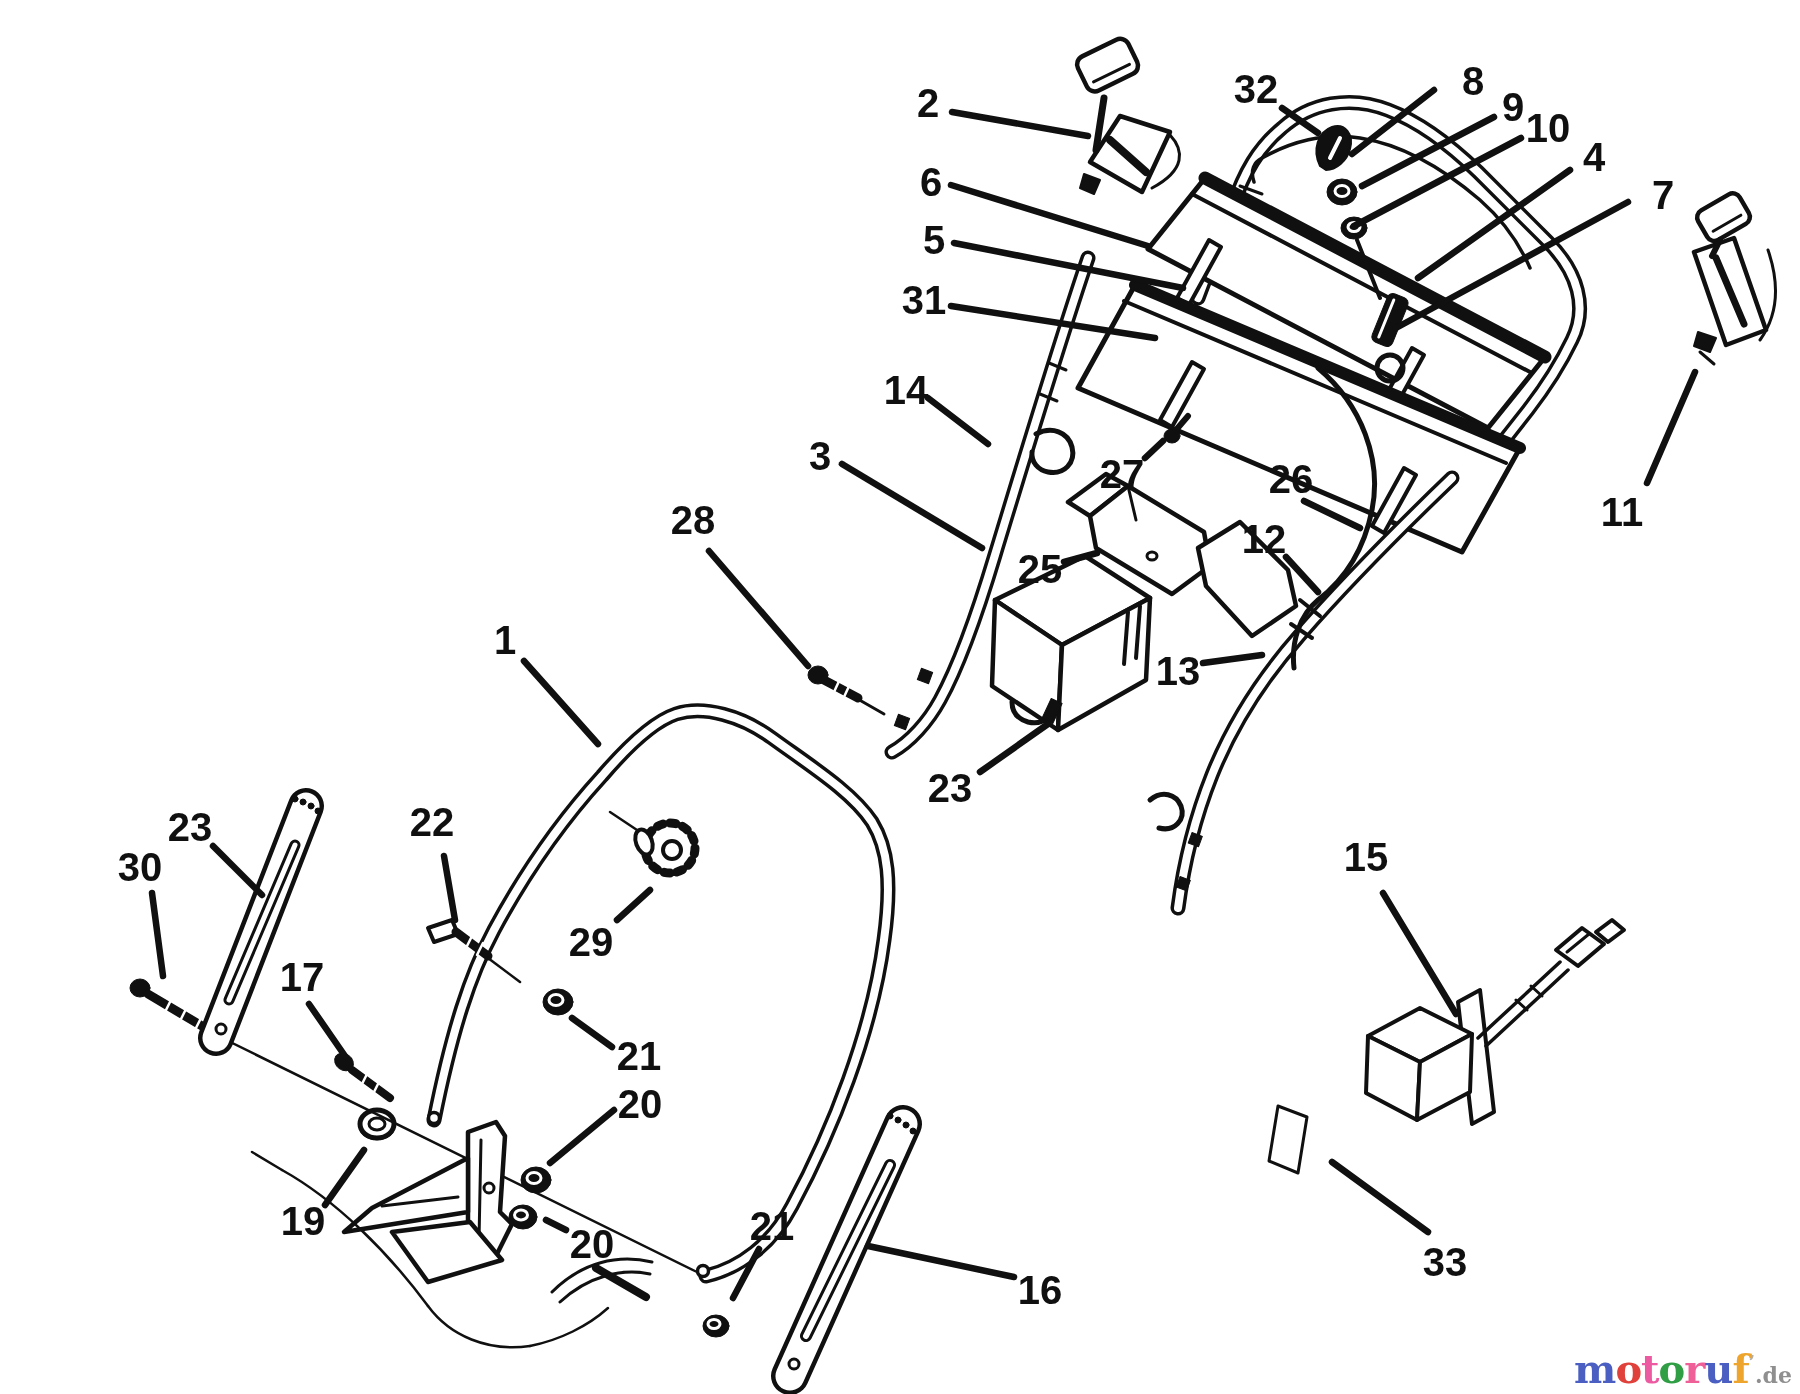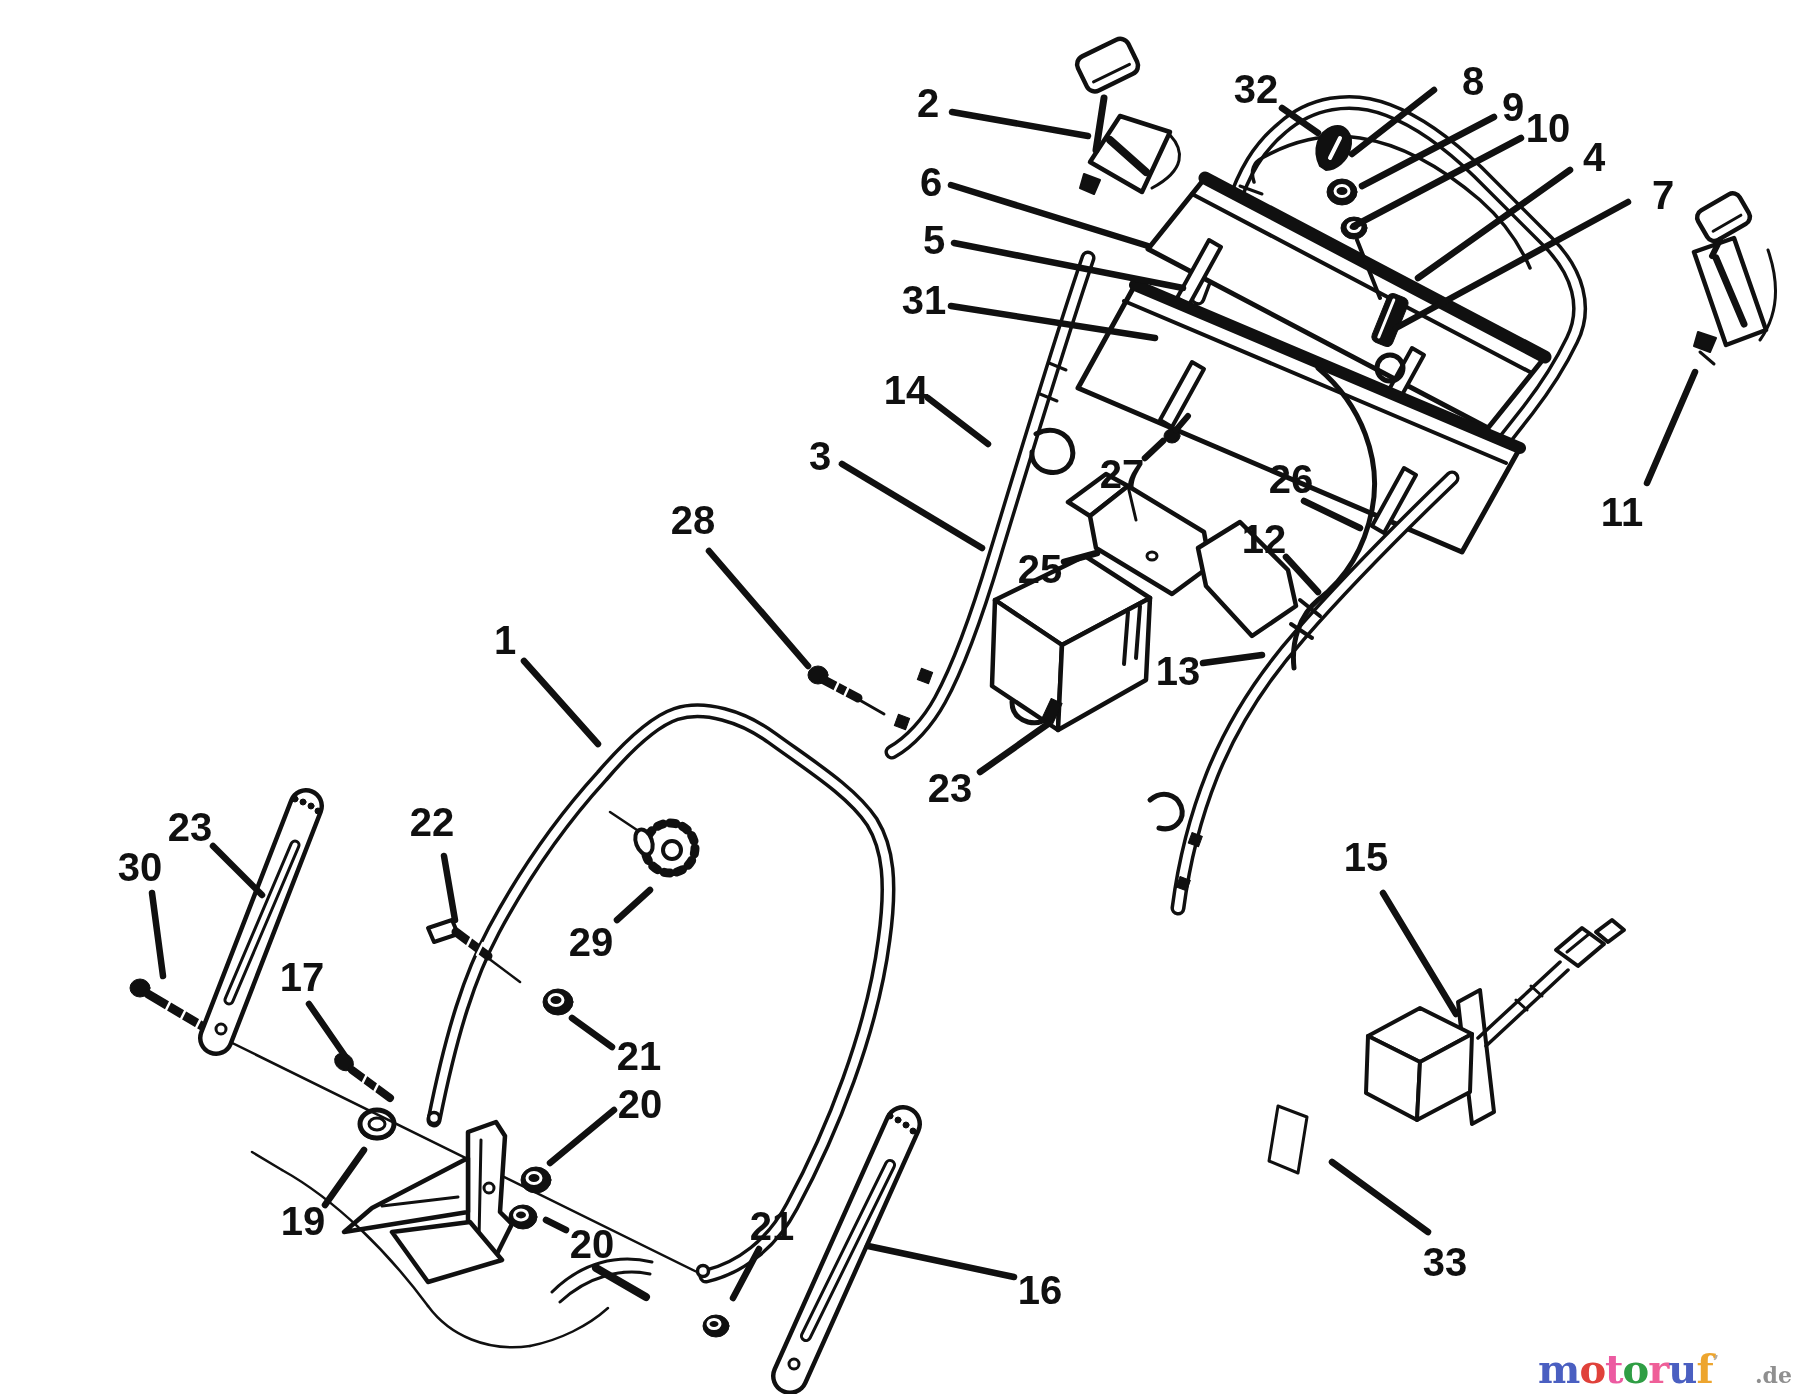--- a/index.html
+++ b/index.html
@@ -5,21 +5,21 @@
   html,body{margin:0;padding:0;background:#fff;}
   body{width:1800px;height:1394px;position:relative;overflow:hidden;
        font-family:"Liberation Sans",sans-serif;}
   #stage{position:absolute;inset:0;}
   svg{display:block;}
   .watermark{position:absolute;right:8px;bottom:2px;
              font-family:"DejaVu Serif",serif;font-weight:700;
              white-space:nowrap;user-select:none;}
   .watermark .wl{font-size:40px;letter-spacing:-1px;}
   .watermark .tick{font-size:18px;vertical-align:14px;}
-  .watermark .suffix{font-size:22px;margin-left:36px;}
+  .watermark .suffix{font-size:22px;}
 </style>
 </head>
 <body>
 
 <div id="stage">
 <svg viewBox="0 0 1800 1394" width="1800" height="1394" xmlns="http://www.w3.org/2000/svg" fill="none" stroke-linecap="round" stroke-linejoin="round">
 
   <g stroke="#101010">
 
     <g>

